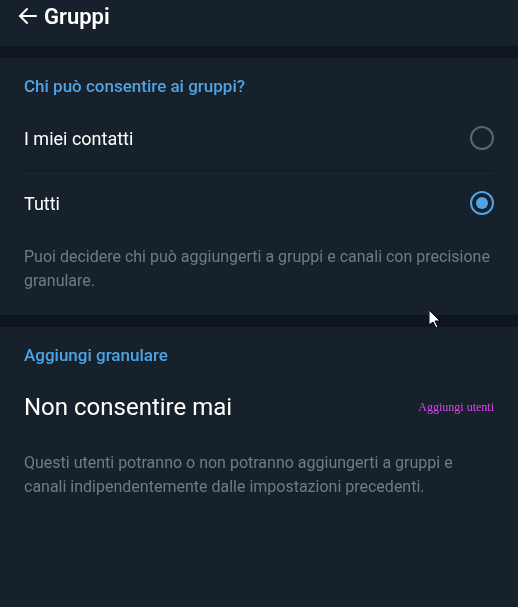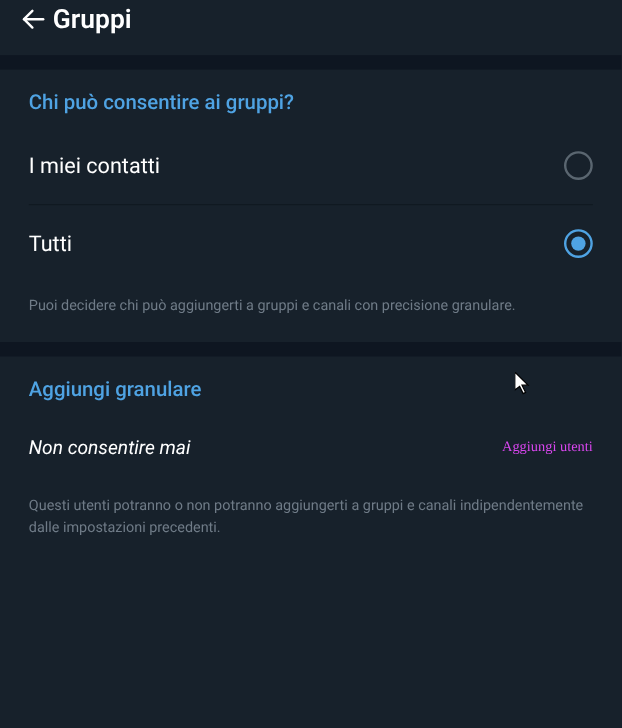--- a/index.html
+++ b/index.html
@@ -70,34 +70,33 @@
   }
   .radio.selected::after {
     content: "";
     width: 12px;
     height: 12px;
     border-radius: 50%;
     background: #4fa3e3;
   }
   .hint {
     color: #6f7b87;
-    font-size: 12px;
+    font-size: 16px;
     line-height: 1.5;
     padding: 10px 24px 22px 24px;
   }
   .exception-row {
     display: flex;
     align-items: center;
     justify-content: space-between;
     padding: 18px 0 20px 0;
   }
   .exception-label {
-    font-size: 16px;
+    font-size: 24px;
     color: #ffffff;
-    font-style: italic;
   }
   .exception-action {
     font-size: 12px;
     color: #d946ef;
     background: none;
     border: none;
     cursor: pointer;
     font-family: Liberation Serif, serif;
   }
   .cursor {

